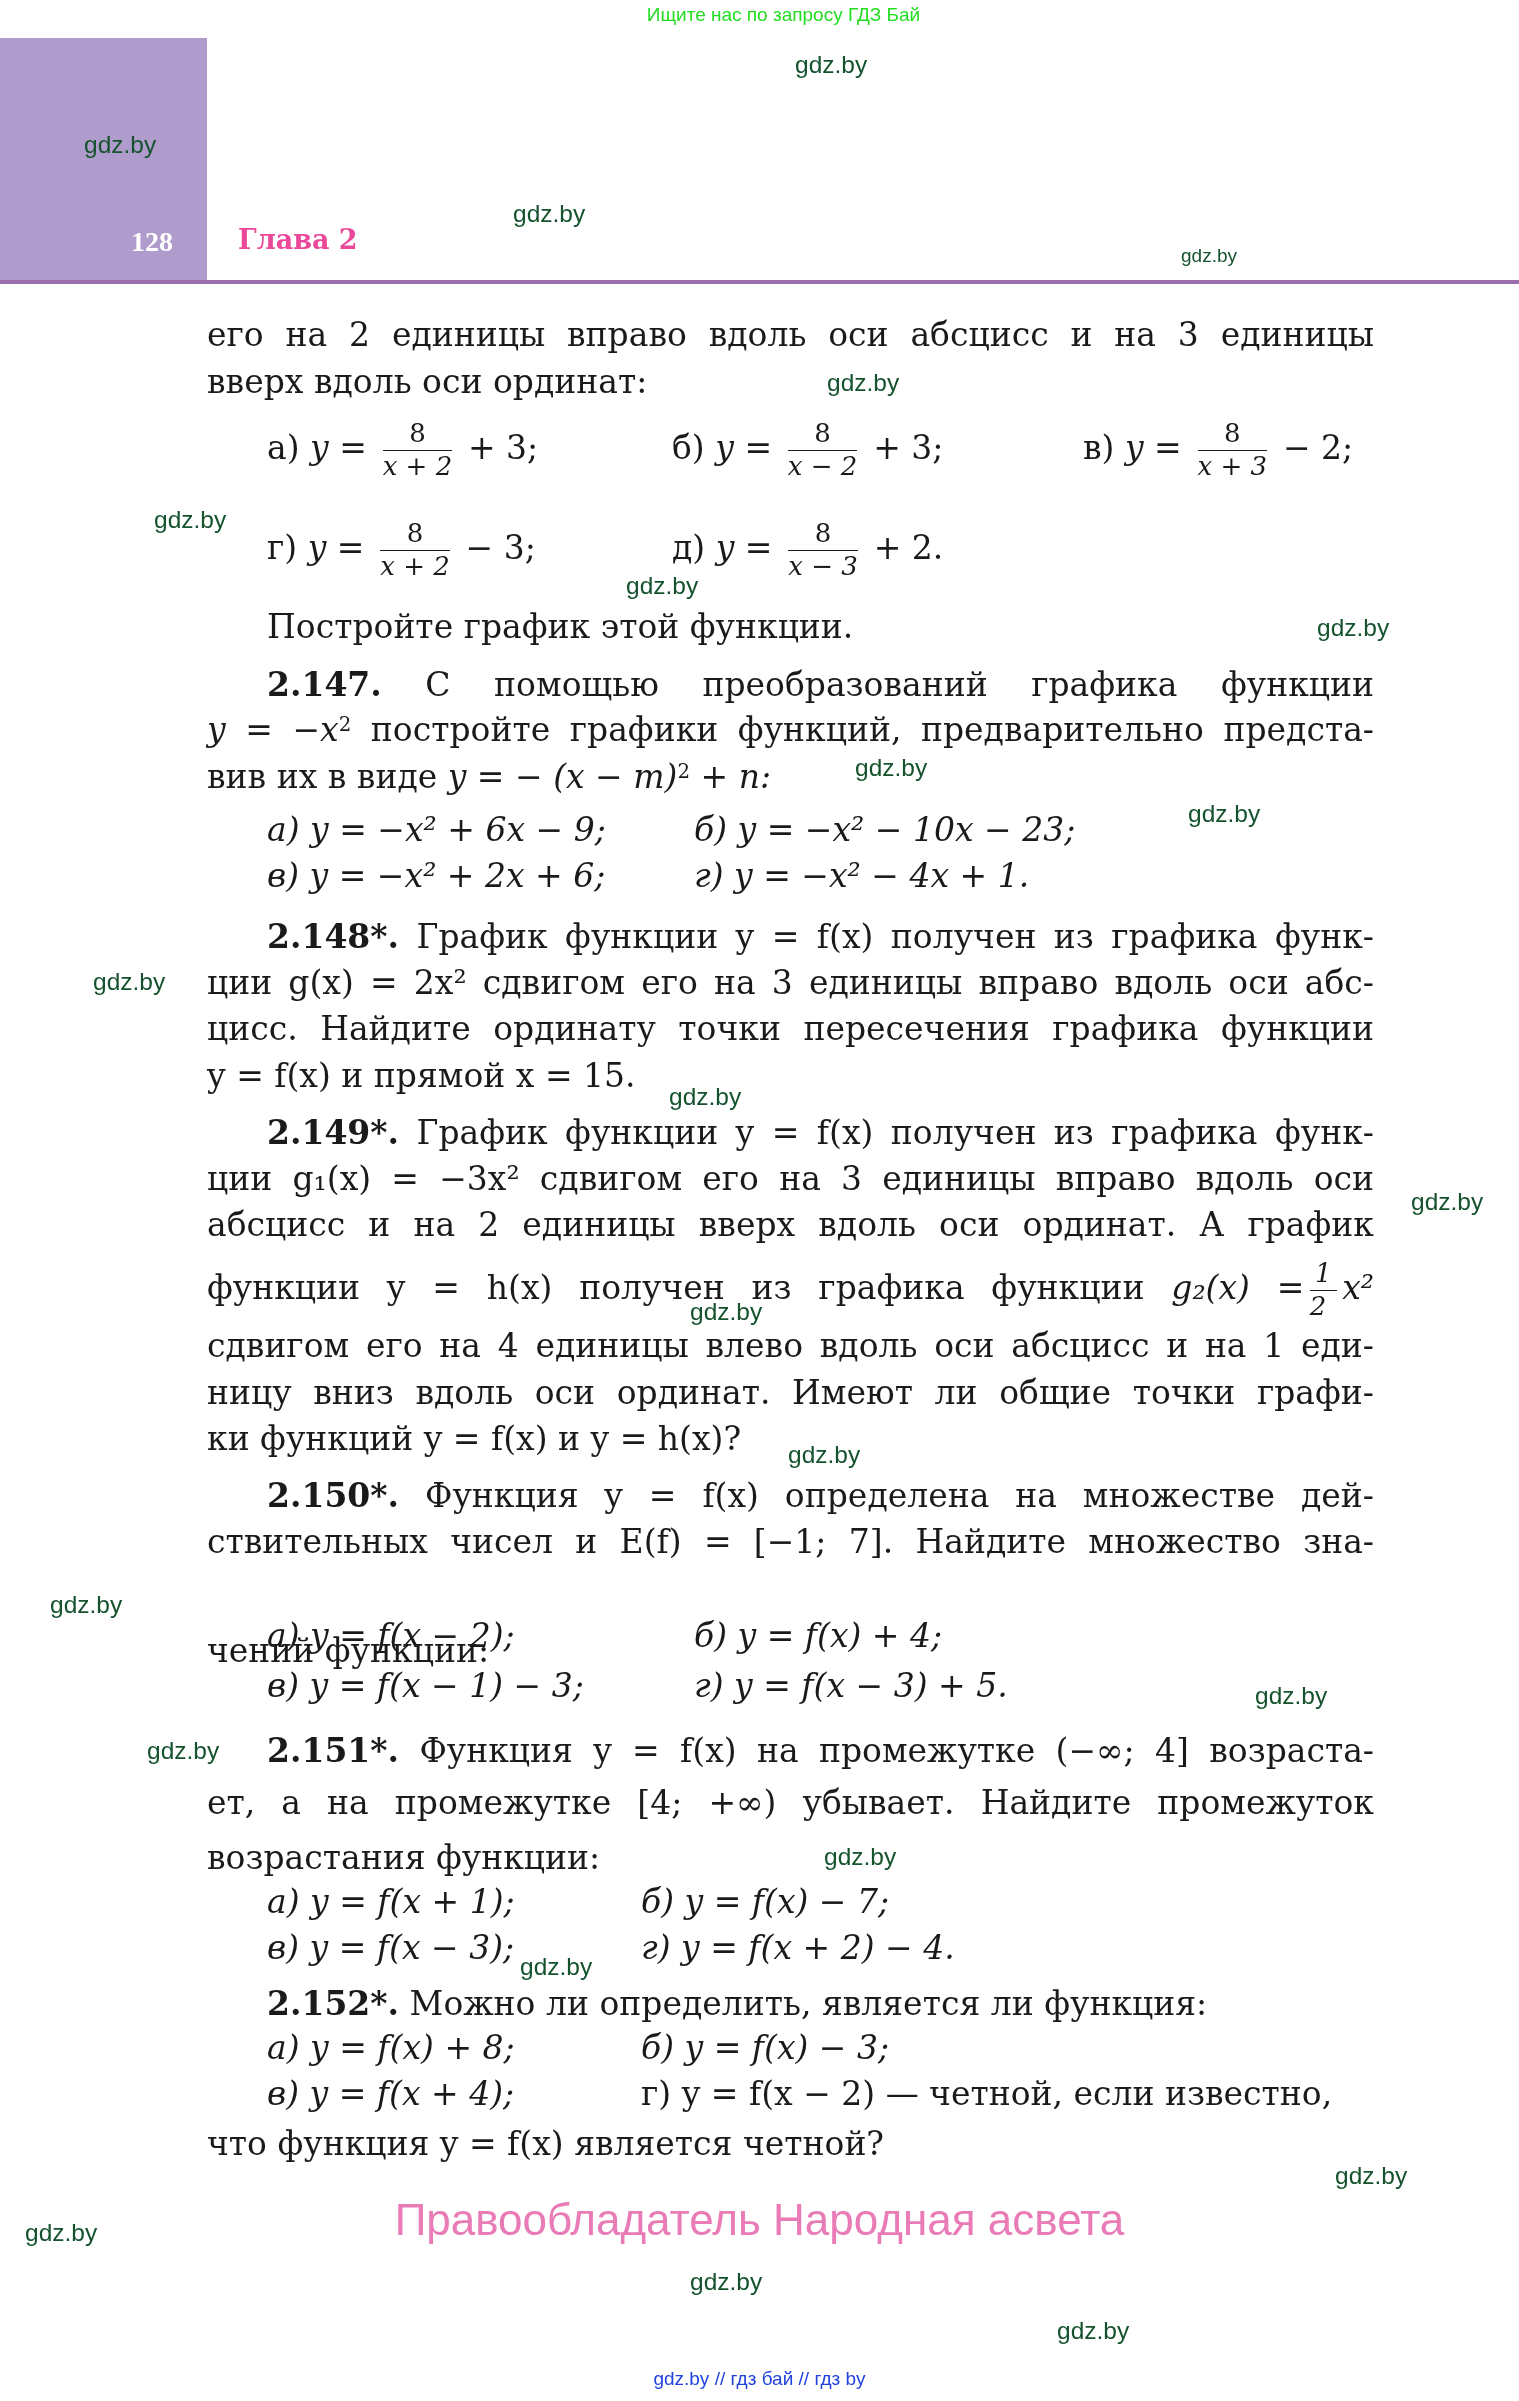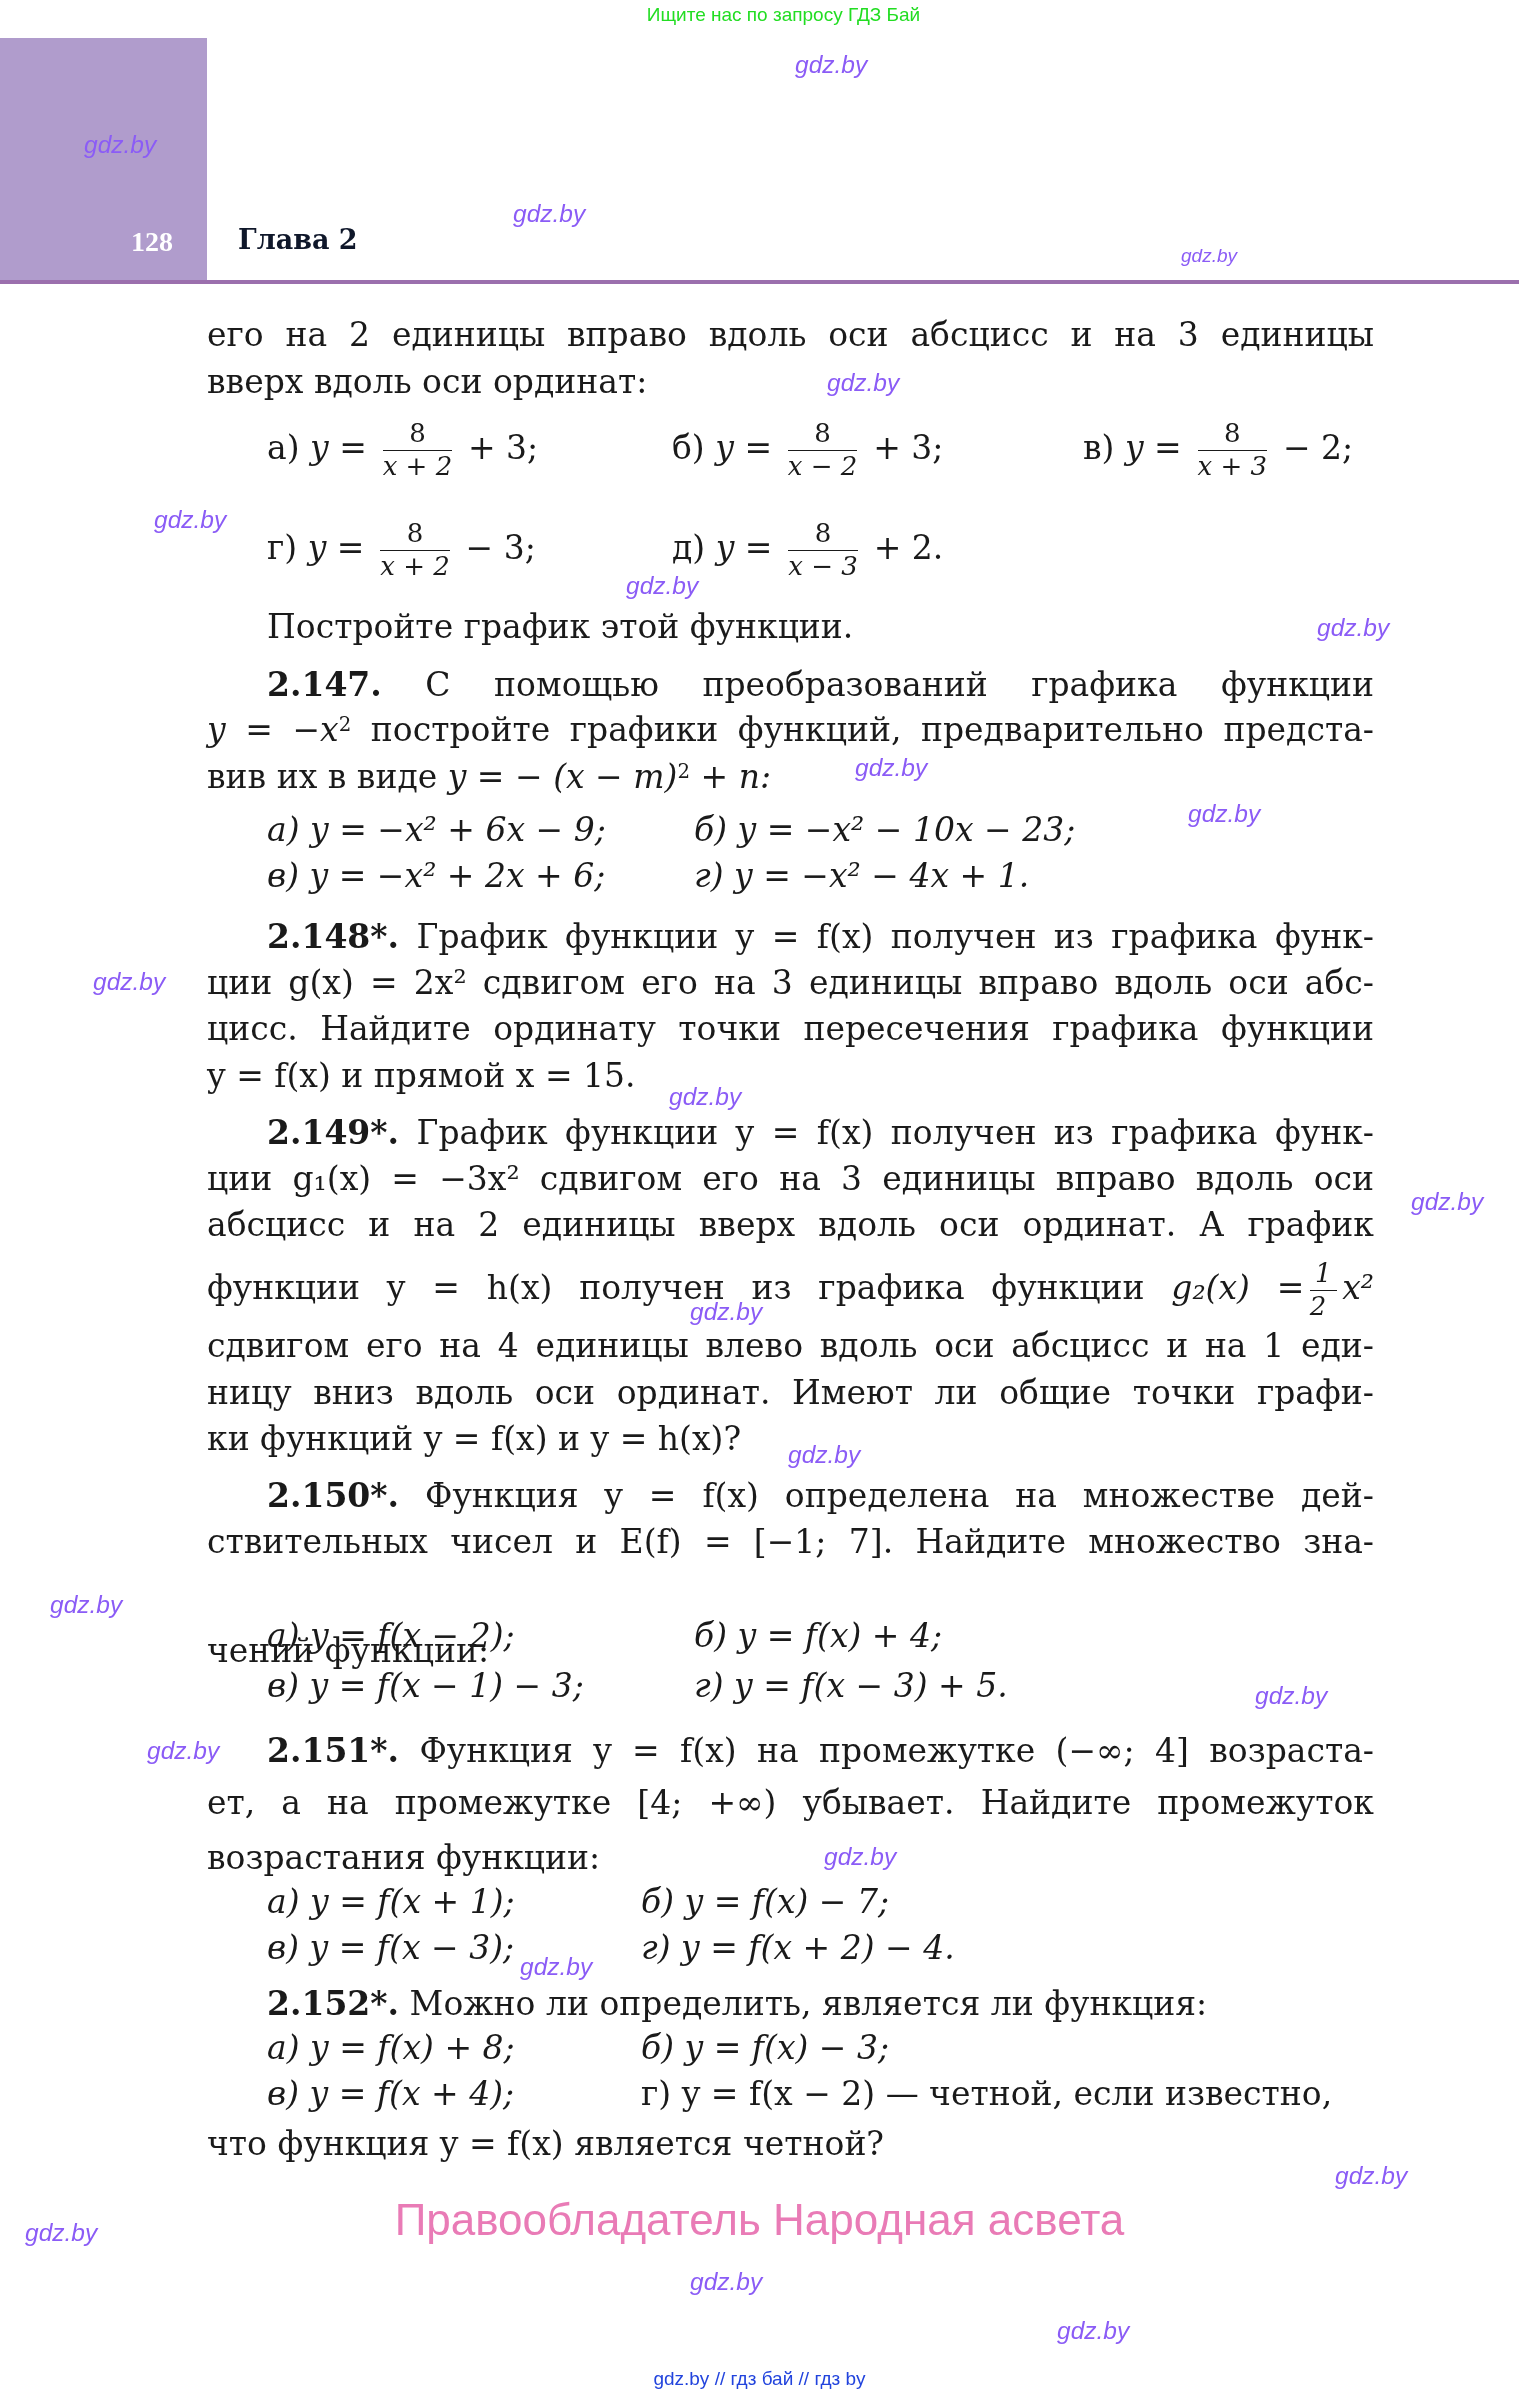--- a/index.html
+++ b/index.html
@@ -7,22 +7,22 @@
     width:1519px; height:2401px; position:relative; background:#ffffff;
     font-family:"DejaVu Serif", serif; color:#1a1a1a; overflow:hidden;
   }
   .abs { position:absolute; }
   .top-banner { left:0; width:1519px; top:3.5px; text-align:center; color:#22dd22;
     font-family:"Liberation Sans", sans-serif; font-size:19px;margin-left:24px; }
   .sidebar { left:0; top:38px; width:207px; height:244px; background:#b09ccc; }
   .rule { left:0; top:280px; width:1519px; height:4.4px; background:#9b6fad; }
   .page-num { left:131px; top:226px; color:#ffffff; font-family:Liberation Serif, serif;
     font-weight:bold; font-size:28px; }
-  .chapter { left:238px; top:224px; font-family:"DejaVu Serif", serif; font-weight:bold; font-size:27px; color:#0f172a; }
-  .wm { font-family:"Liberation Sans", sans-serif; font-size:24.5px; color:#8b5cf6;font-style:italic; }
+  .chapter { left:238px; top:224px; font-family:"DejaVu Serif", serif; font-weight:bold; font-size:27px; color:#ec4899; }
+  .wm { font-family:"Liberation Sans", sans-serif; font-size:24.5px; color:#14532d; }
   .wm.sm { font-size:19px; }
   .line { left:207px; width:1167px; font-size:33px; line-height:46px; white-space:nowrap;
     text-align:justify; text-align-last:justify; }
   .line.last { text-align-last:left; }
   .ind { left:267px; width:1107px; }
   .num { font-weight:bold; }
   .m { font-style:italic; }
   sup { font-size:60%; vertical-align:top; position:relative; top:-5.3px; }
   .frac { display:inline-block; vertical-align:middle; text-align:center; font-size:26px; line-height:31.5px; margin:0 5.3px; }
   .frac .n { display:block; border-bottom:1.8px solid #1a1a1a; padding:0 5.3px; }

